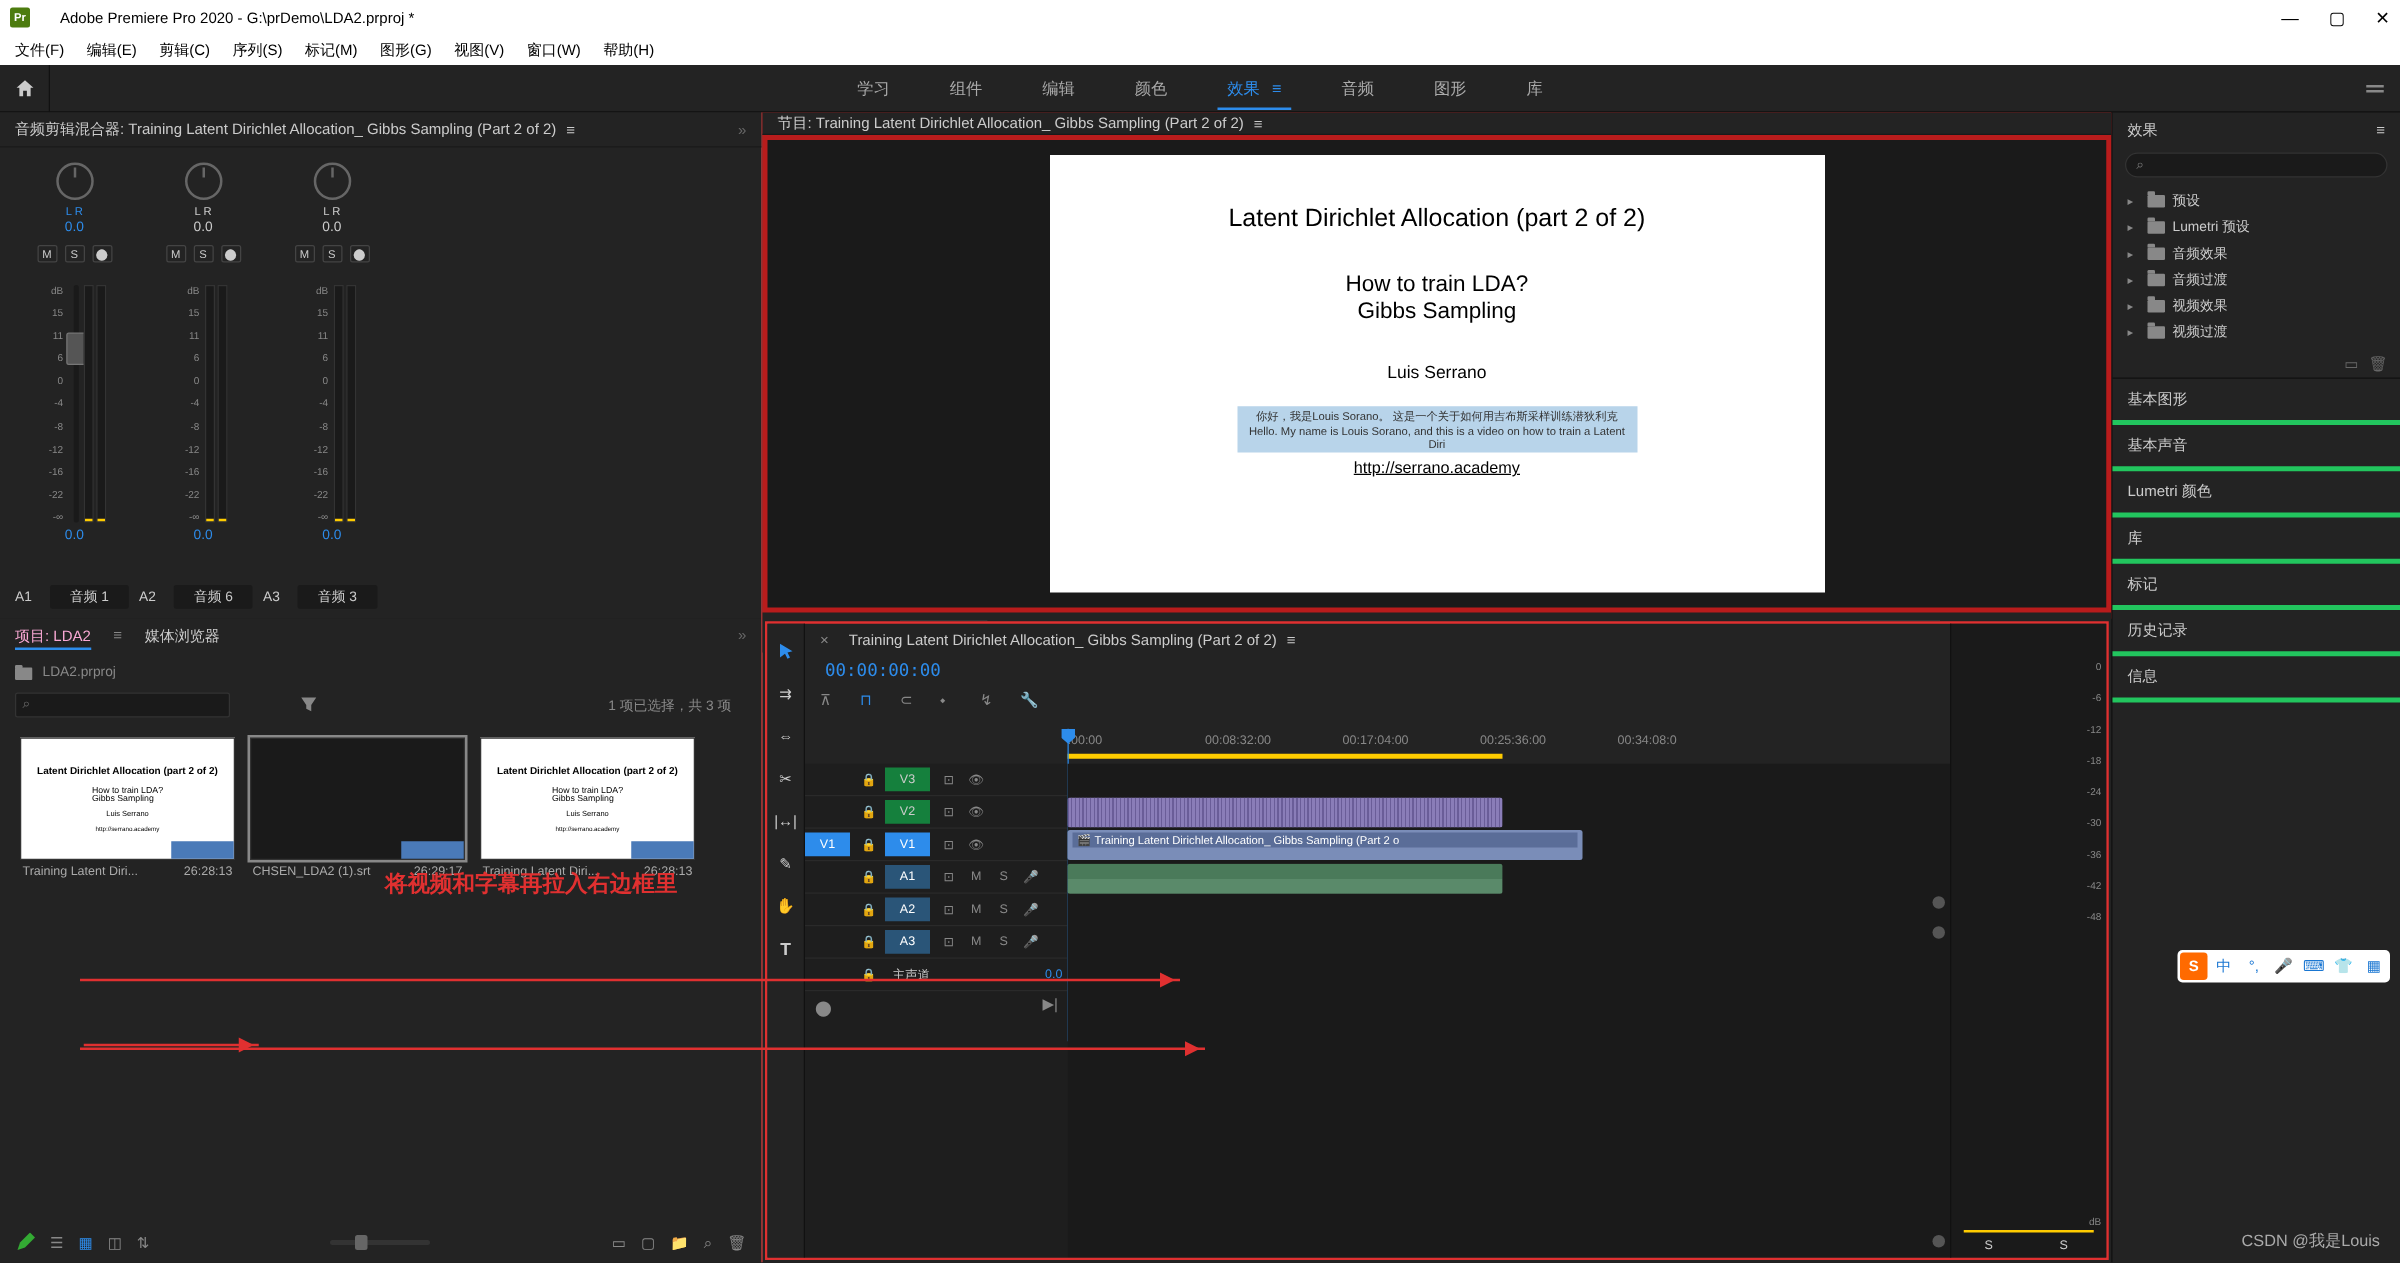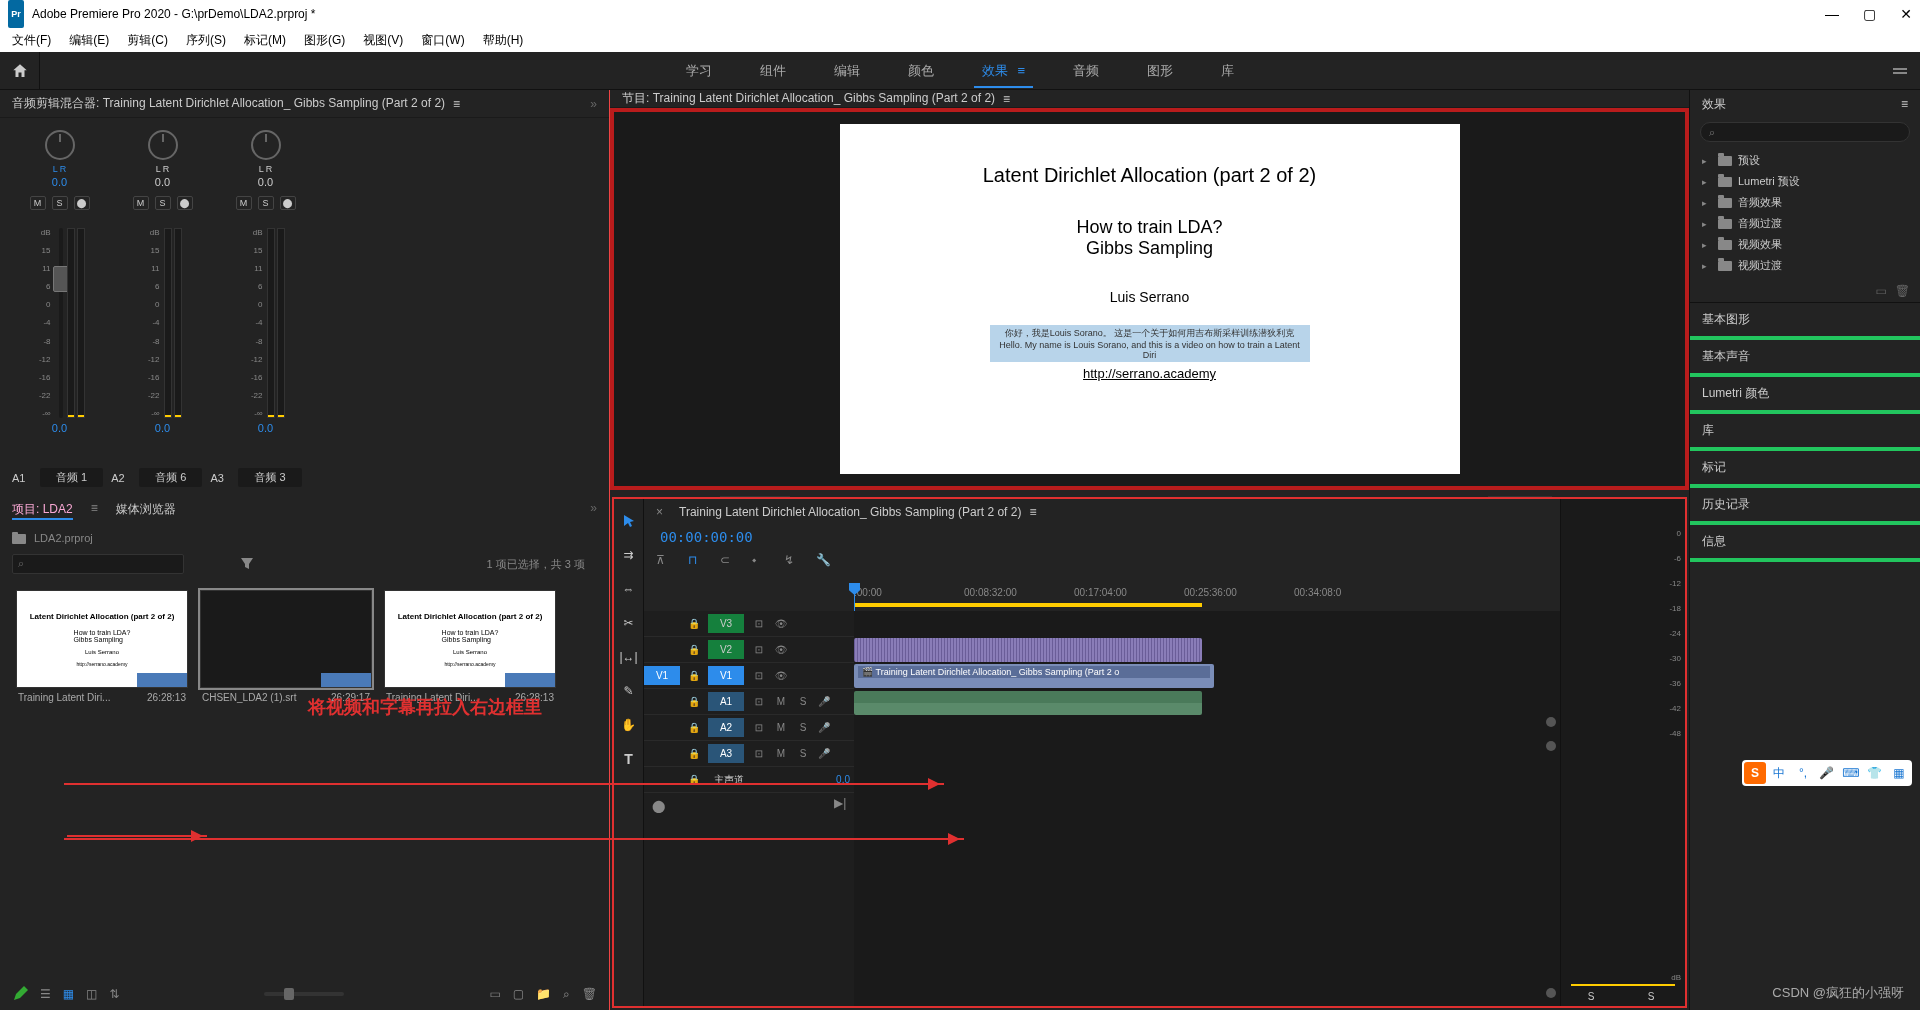--- a/index.html
+++ b/index.html
@@ -1,18 +1,18 @@
 <!DOCTYPE html>
 <html><head>
 <meta charset="utf-8">
 <style>
 *{margin:0;padding:0;box-sizing:border-box;font-family:"Microsoft YaHei","Segoe UI",sans-serif;user-select:none}
 body{background:#232323;color:#ccc;font-size:12px;overflow:hidden;width:1920px;height:1010px;position:relative}
 .titlebar{background:#fff;height:28px;display:flex;align-items:center;padding:0 8px;color:#000}
-.titlebar .icon{width:16px;height:28px;background:#0369a1;border-radius:2px;margin-right:8px;display:flex;align-items:center;justify-content:center;color:#fff;font-size:9px;font-weight:bold}
+.titlebar .icon{width:16px;height:16px;background:#4d7c0f;border-radius:2px;margin-right:24px;display:flex;align-items:center;justify-content:center;color:#fff;font-size:9px;font-weight:bold}
 .titlebar .title{flex:1;font-size:12px}
 .titlebar .winbtns{display:flex;gap:24px;font-size:14px}
 .menubar{background:#fff;height:24px;display:flex;align-items:center;padding:0 12px;gap:18px;color:#000;font-size:12px}
 .menubar span{cursor:pointer}
 .tabbar{height:38px;background:#232323;display:flex;align-items:center;border-bottom:1px solid #111}
 .home-btn{width:40px;height:38px;display:flex;align-items:center;justify-content:center;border-right:1px solid #111}
 .tabs{flex:1;display:flex;justify-content:center;gap:48px;font-size:13px}
 .tabs .tab{color:#aaa;cursor:pointer;position:relative;padding:8px 0}
 .tabs .tab.active{color:#2d8ceb}
 .tabs .tab.active::after{content:'';position:absolute;bottom:0;left:-8px;right:-8px;height:2px;background:#2d8ceb}
@@ -114,21 +114,21 @@
 .tl-right{flex:1;background:#1a1a1a;position:relative}
 .track-row{height:26px;display:flex;align-items:center;border-bottom:1px solid #2a2a2a}
 .track-row.audio{height:26px}
 .track-label{width:36px;text-align:center;font-size:10px;padding:4px;background:#15803d;margin-right:2px}
 .track-label.active{background:#2d8ceb;color:#fff}
 .track-label.audio{background:#2a5578;color:#fff}
 .track-ctrls{display:flex;gap:4px;padding:0 4px;flex:1;align-items:center}
 .track-ctrls .c{width:18px;height:18px;display:flex;align-items:center;justify-content:center;font-size:10px;cursor:pointer;color:#888}
 .clip{position:absolute;height:24px;border-radius:2px;font-size:9px;padding:2px 4px;overflow:hidden;white-space:nowrap}
 .clip.v2{top:27px;left:0;width:348px;background:#8a7db8;background-image:repeating-linear-gradient(90deg,#6a5d98 0 1px,transparent 1px 3px)}
-.clip.v1{top:53px;left:0;width:360px;background:#7a8db8}
+.clip.v1{top:53px;left:0;width:412px;background:#7a8db8}
 .clip.v1 .chead{background:#5a6d98;padding:1px 4px;font-size:9px;color:#fff}
 .clip.a1{top:80px;left:0;width:348px;height:24px;background:#5a8a6a;background-image:linear-gradient(#4a7a5a 50%,#5a8a6a 50%)}
 .tl-scroll-knob{position:absolute;width:10px;height:10px;background:#555;border-radius:50%}
 
 .tl-waveform{width:125px;background:#1a1a1a;border-left:1px solid #111;position:relative}
 .tl-waveform .scale{position:absolute;right:4px;font-size:8px;color:#888}
 .tl-waveform .ybar{position:absolute;bottom:20px;left:10px;right:10px;height:2px;background:#ffcc00}
 .tl-waveform .sbtn{position:absolute;bottom:4px;font-size:10px;width:20px;text-align:center}
 
 .right-panel{border-bottom:1px solid #111}
@@ -676,13 +676,13 @@
 <div class="ime-bar">
   <div class="b orange">S</div>
   <div class="b blue">中</div>
   <div class="b blue">°,</div>
   <div class="b blue">🎤</div>
   <div class="b blue">⌨</div>
   <div class="b blue">👕</div>
   <div class="b blue">▦</div>
 </div>
 
-<div class="watermark">CSDN @疯狂的小强呀</div>
+<div class="watermark">CSDN @我是Louis</div>
 
 </body></html>

